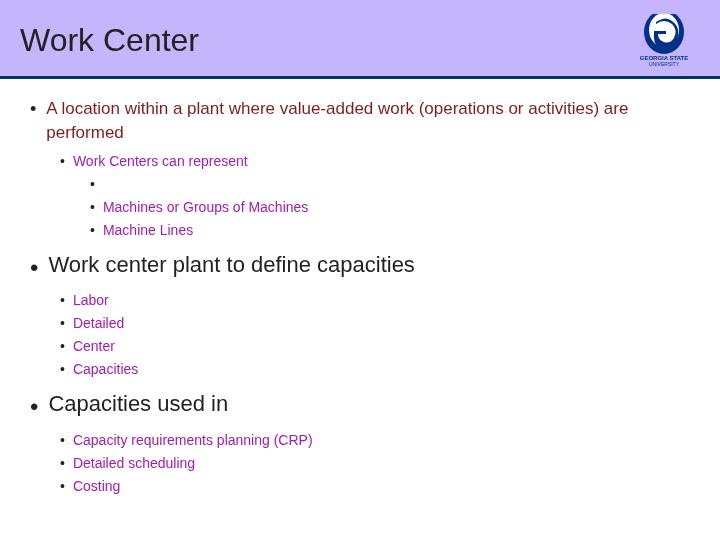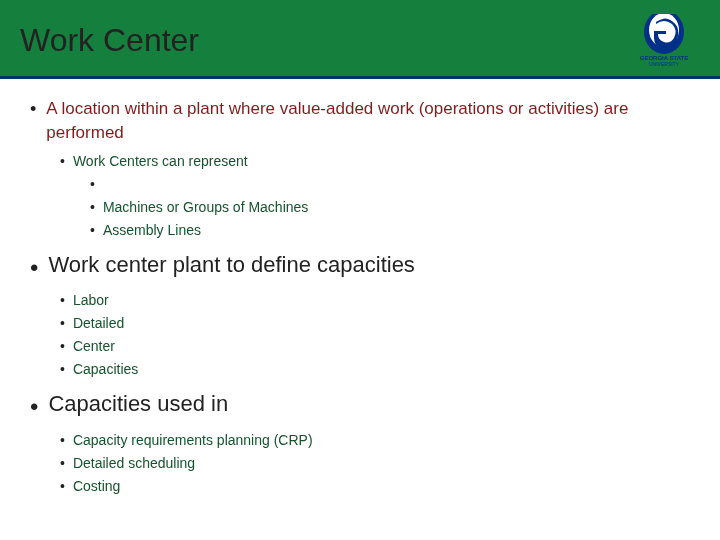--- a/index.html
+++ b/index.html
@@ -6,21 +6,21 @@
     body {
       width: 720px;
       height: 540px;
       background: #fff;
       font-family: 'Segoe UI', Arial, sans-serif;
       overflow: hidden;
       position: relative;
     }
 
     .header {
-      background: #15803d;
+      background: #c4b5fd;
       padding: 14px 20px 10px 20px;
       border-bottom: 3px solid #003366;
       display: flex;
       align-items: center;
       justify-content: space-between;
     }
 
     .header-title {
       font-size: 32px;
       font-weight: 400;
@@ -91,21 +91,21 @@
     .sub-bullet-dot {
       font-size: 14px;
       color: #222;
       margin-right: 8px;
       line-height: 1.5;
       flex-shrink: 0;
     }
 
     .sub-bullet-text {
       font-size: 14px;
-      color: #14532d;
+      color: #a21caf;
       line-height: 1.5;
     }
 
     .section-divider {
       margin-bottom: 10px;
     }
   </style>
 </head>
 <body>
 
@@ -141,21 +141,21 @@
       <div class="sub-sub-section">
         <div class="sub-bullet-row">
           <span class="sub-bullet-dot">•</span>
         </div>
         <div class="sub-bullet-row">
           <span class="sub-bullet-dot">•</span>
           <span class="sub-bullet-text">Machines or Groups of Machines</span>
         </div>
         <div class="sub-bullet-row">
           <span class="sub-bullet-dot">•</span>
-          <span class="sub-bullet-text">Assembly Lines</span>
+          <span class="sub-bullet-text">Machine Lines</span>
         </div>
       </div>
     </div>
   </div>
 
   <div class="section section-divider">
     <div class="bullet-row">
       <span class="bullet-dot" style="font-size:24px;">•</span>
       <span class="bullet-text-large">Work center plant to define capacities</span>
     </div>

